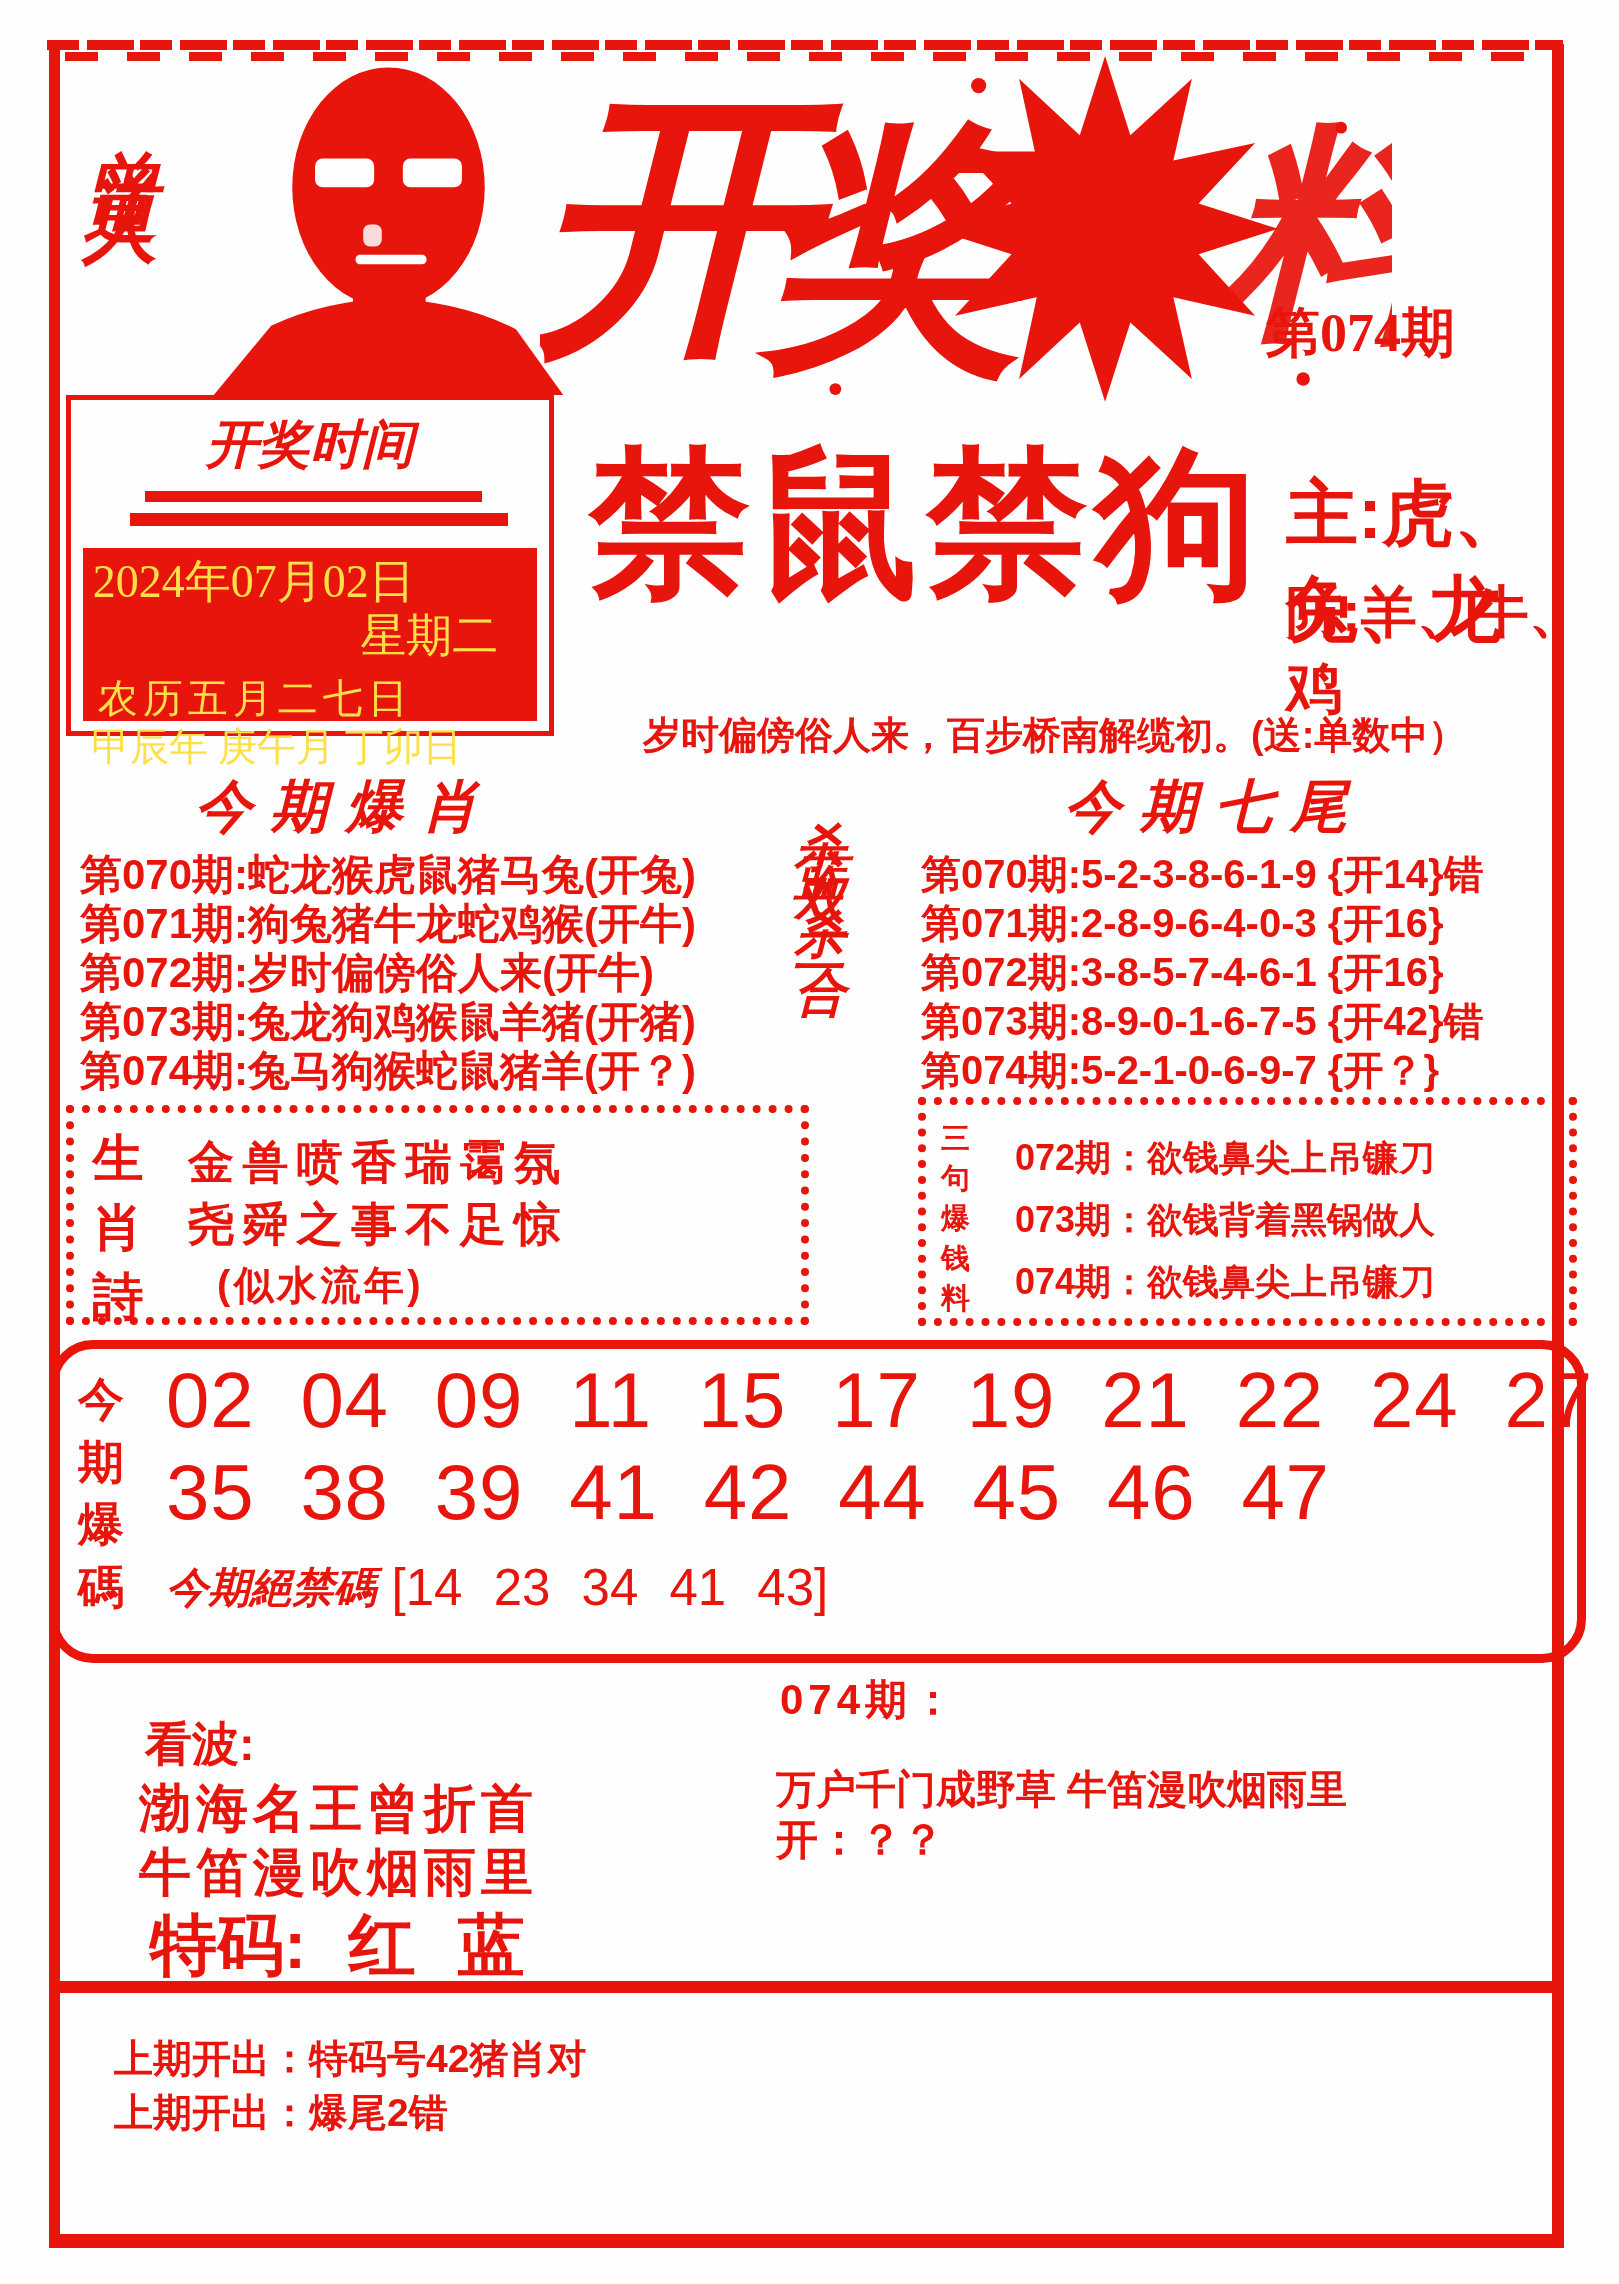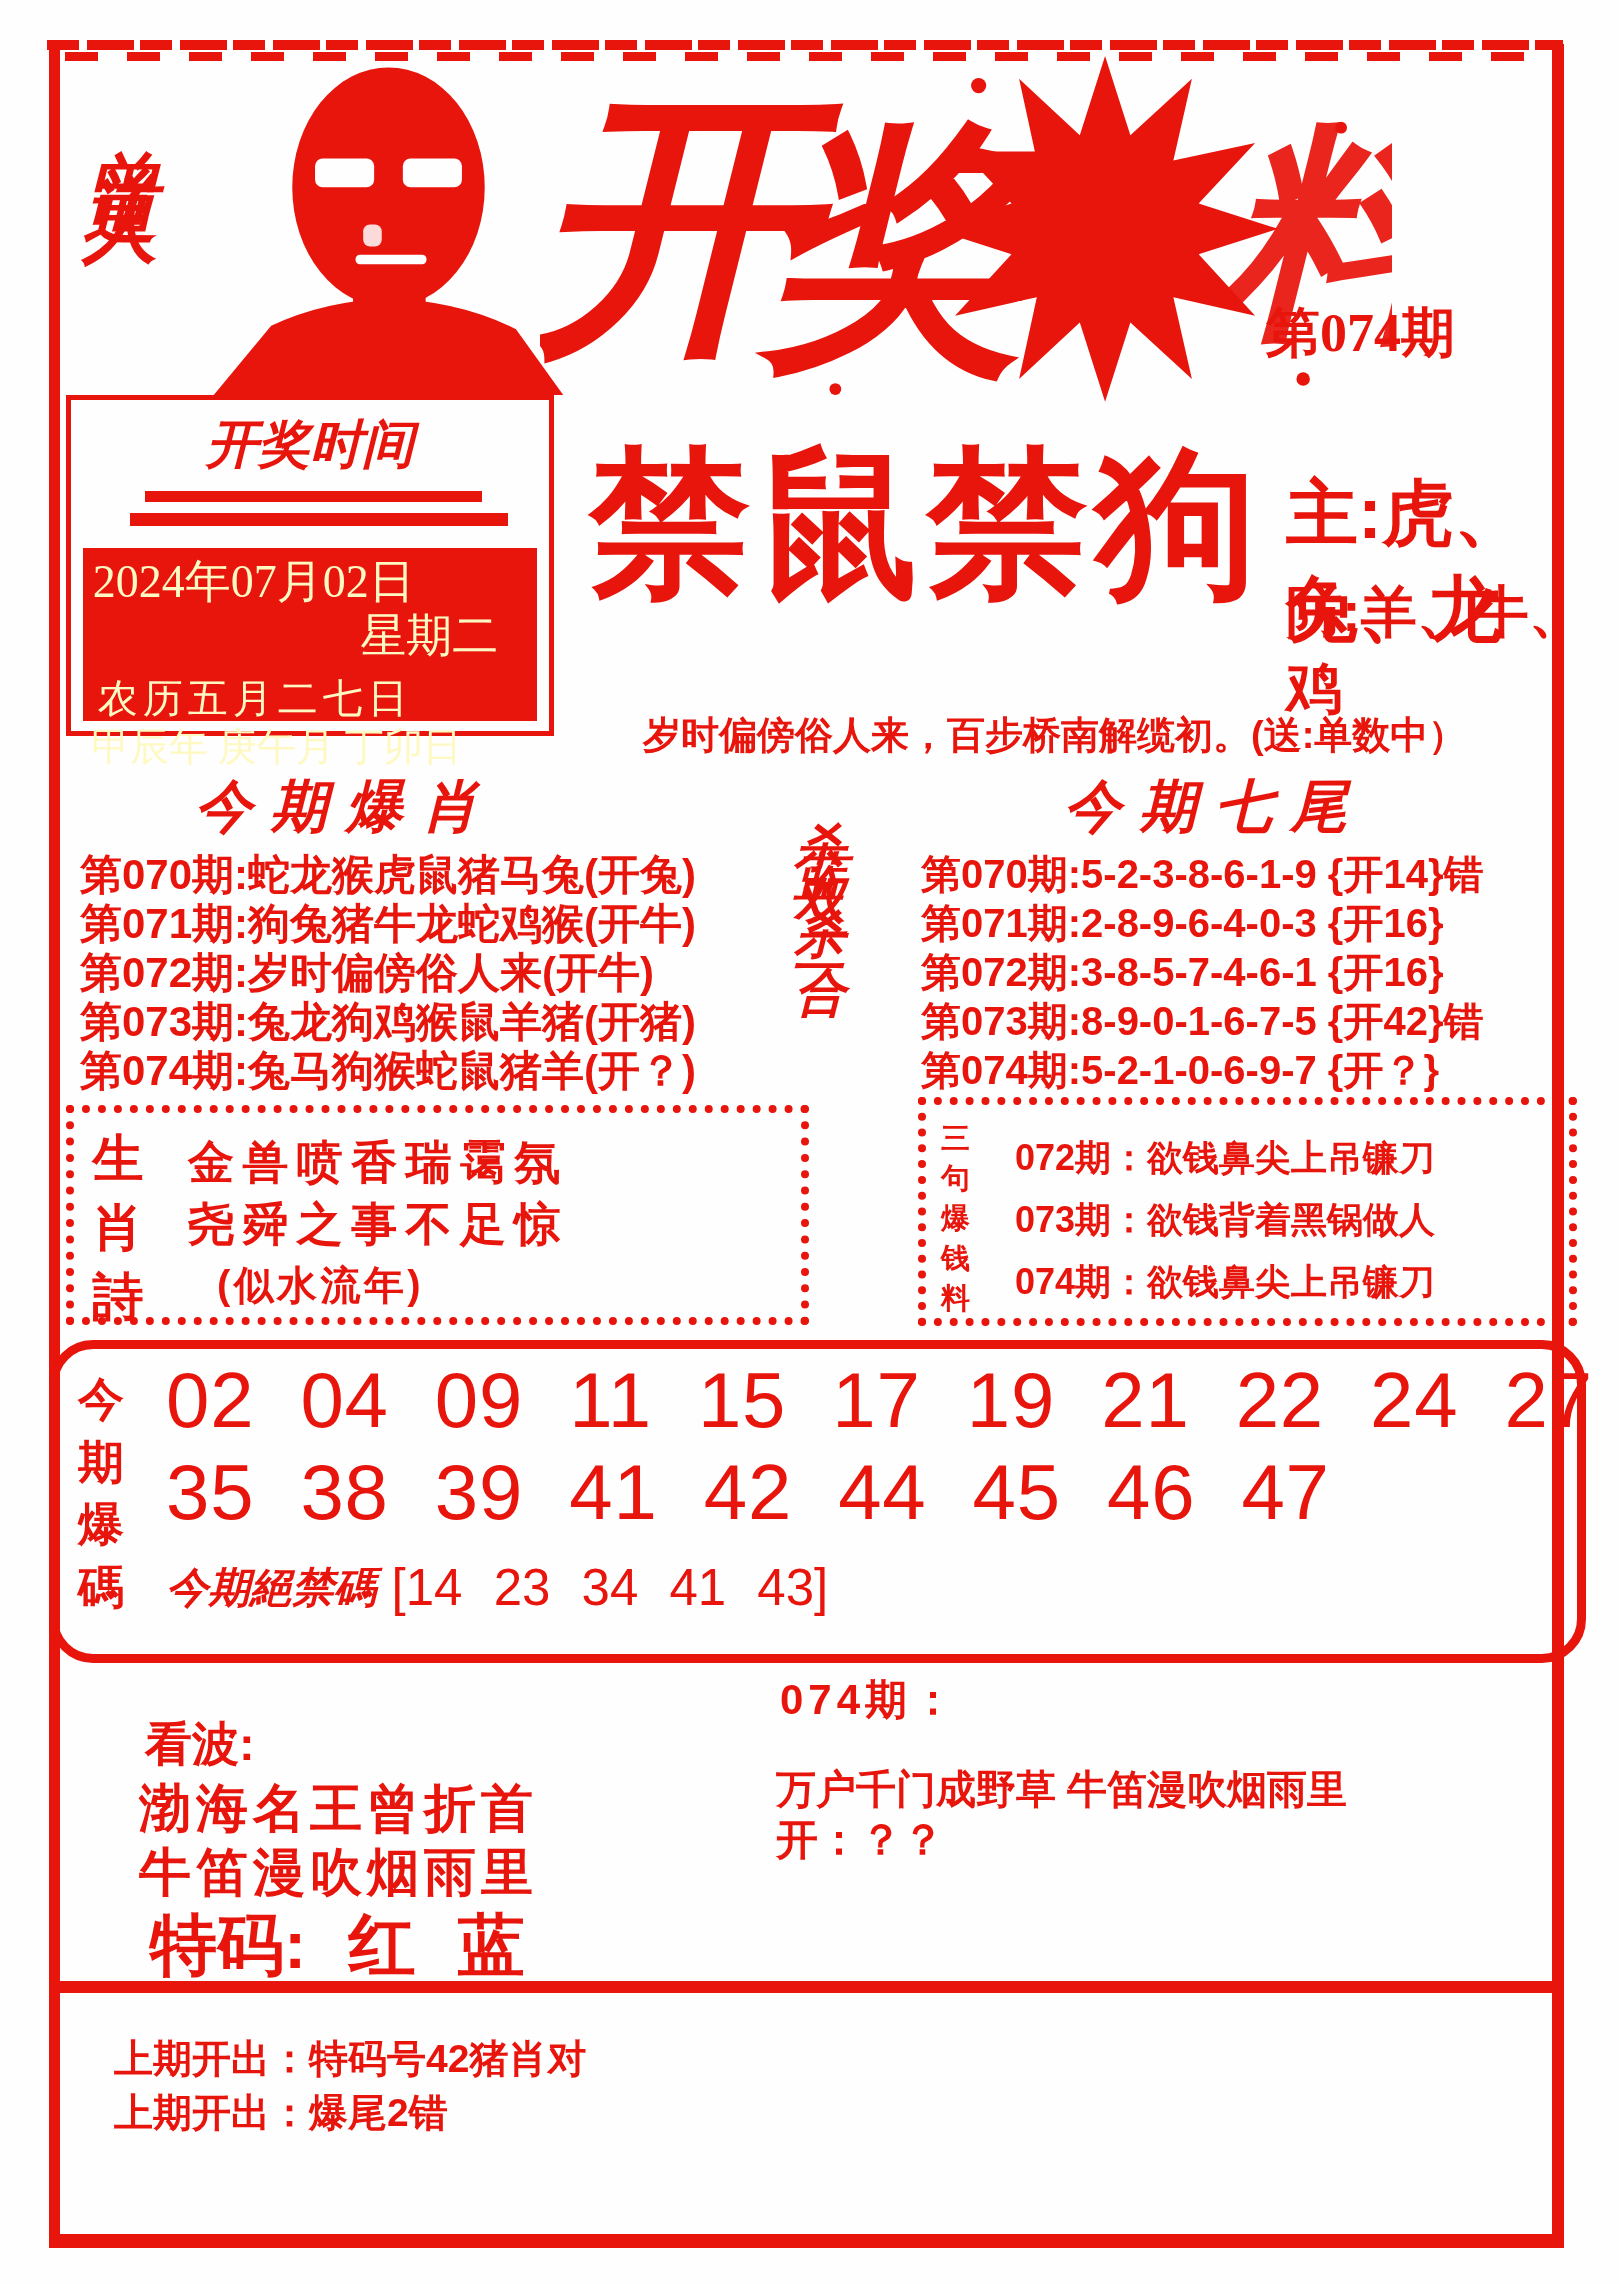--- a/index.html
+++ b/index.html
@@ -21,21 +21,21 @@
   .calli{font-family:"Liberation Serif","DejaVu Serif",serif;font-style:italic;font-weight:bold;}
   .hei{font-family:"Liberation Sans","DejaVu Sans",sans-serif;font-weight:900;}
   .song{font-family:"Liberation Serif","DejaVu Serif",serif;}
   .vert{writing-mode:vertical-rl;text-orientation:upright;}
   .vcol{display:flex;flex-direction:column;justify-content:space-between;align-items:center;}
   
   .dtbox{left:66px;top:395px;width:478px;height:331px;border:5px solid var(--red);}
   .dt-label{position:absolute;left:0;right:0;top:10px;text-align:center;font-size:52px;}
   .dt-bar1{position:absolute;left:74px;top:91px;width:337px;height:11px;background:var(--red);}
   .dt-bar2{position:absolute;left:59px;top:113px;width:378px;height:12.7px;background:var(--red);}
-  .dt-red{position:absolute;left:11.8px;right:11.8px;top:148px;bottom:10px;background:var(--red);color:#fef9c3;}
+  .dt-red{position:absolute;left:11.8px;right:11.8px;top:148px;bottom:10px;background:var(--red);color:#fde047;}
   .dt-red div{line-height:1.18;}
   
   .rowlist div{white-space:nowrap;}
   .chainbox{border:8.4px dotted var(--red);}
   
   .numbox{left:49px;top:1340px;width:1519px;height:305px;border:9.3px solid var(--red);border-radius:44px;}
   .numrow{font-size:78px;font-weight:400;letter-spacing:0.8px;word-spacing:23.6px;line-height:1.12;
           font-family:"Liberation Sans","DejaVu Sans",sans-serif;white-space:nowrap;}
 </style>
 </head>

